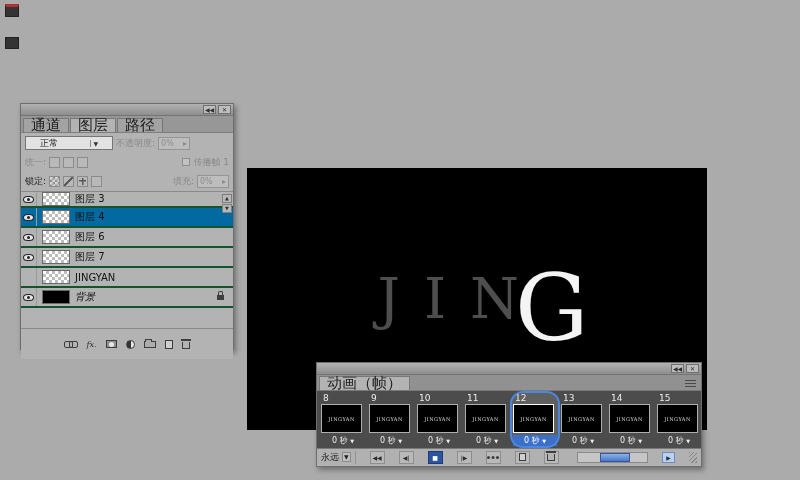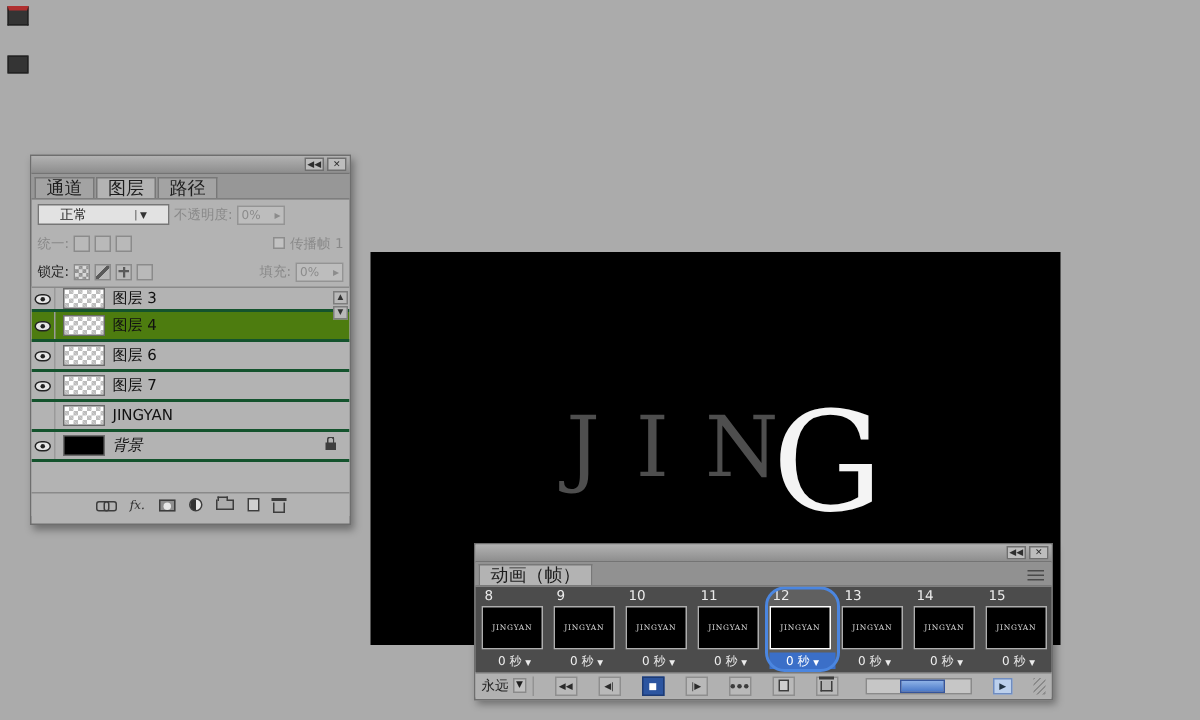--- a/index.html
+++ b/index.html
@@ -10,21 +10,21 @@
   
   .panel { position:absolute; background:#b3b3b3; border:1px solid #6e6e6e;
            box-shadow:2px 3px 5px rgba(0,0,0,.35); display:flex; flex-direction:column; }
   .titlebar { height:12px; flex:0 0 12px; background:linear-gradient(#b2b2b2,#8e8e8e);
               border-bottom:1px solid #747474; display:flex; justify-content:flex-end;
               align-items:center; gap:2px; padding:0 2px; }
   .tb-btn { font-size:6px; line-height:8px; color:#2e2e2e; min-width:13px; height:9px;
             text-align:center; background:#bdbdbd; border:1px solid #6f6f6f; cursor:default; }
   .tabs { height:17px; flex:0 0 17px; background:#979797; display:flex; align-items:flex-end;
           padding-left:2px; border-bottom:1px solid #7e7e7e; position:relative; }
-  .tab { font-size:12px; line-height:13px; padding:0 7px; color:#1d1d1d; background:#a3a3a3;
+  .tab { font-size:15px; line-height:13px; padding:0 7px; color:#1d1d1d; background:#a3a3a3;
          border:1px solid #787878; border-bottom:none; margin-right:1px; }
   .tab.active { background:#b3b3b3; }
 
   
   .lp-row { display:flex; align-items:center; font-size:9px; color:#1f1f1f;
             padding:2px 4px; gap:3px; height:20px; flex:0 0 20px; }
   .lp-row.slim { height:18px; flex:0 0 18px; }
   .dropdown { background:#e2e2e2; border:1px solid #767676; height:14px; width:88px;
               display:flex; align-items:center; justify-content:space-between;
               padding:0 14px; font-size:9px; }
@@ -41,21 +41,21 @@
       background-size:5px 5px; background-position:0 0,2.5px 2.5px; }
   .mini-pencil { background-image:linear-gradient(135deg,transparent 42%,#5a5a5a 42%,#5a5a5a 58%,transparent 58%); }
   .mini-move { background-image:linear-gradient(#5a5a5a,#5a5a5a),linear-gradient(#5a5a5a,#5a5a5a);
                background-size:7px 1.5px,1.5px 7px; background-position:center; background-repeat:no-repeat; }
   .checkbox { width:8px; height:8px; border:1px solid #8d8d8d; background:#c2c2c2; flex:0 0 auto; }
 
   .layer-list { position:relative; height:137px; flex:0 0 137px; background:#b3b3b3;
                 border-top:1px solid #8a8a8a; overflow:hidden; }
   .layer-row { display:flex; align-items:center; height:20px; border-bottom:2px solid #14532d; }
   .layer-row.clipped { height:16px; }
-  .layer-row.selected { background:#4d7c0f; }
+  .layer-row.selected { background:#0369a1; }
   .eye-cell { width:16px; height:100%; border-right:1px solid #9a9a9a; display:flex;
               align-items:center; justify-content:center; flex:0 0 16px; }
   .eye-icon { width:11px; height:7px; border:1px solid #222; border-radius:50% / 60%;
               background:#e6e6e6; position:relative; }
   .eye-icon::after { content:""; position:absolute; left:3px; top:1px; width:3px; height:3px;
                      border-radius:50%; background:#222; }
   .thumb { width:28px; height:14px; border:1px solid #6a6a6a; margin:0 5px; flex:0 0 28px; }
   .thumb.checker { background-color:#fff;
       background-image:linear-gradient(45deg,#bdbdbd 25%,transparent 25%,transparent 75%,#bdbdbd 75%),
                        linear-gradient(45deg,#bdbdbd 25%,transparent 25%,transparent 75%,#bdbdbd 75%);
@@ -65,21 +65,21 @@
   .layer-name.italic { font-style:italic; }
   .lock-icon { width:7px; height:5px; background:#3e3e3e; position:relative;
                margin-left:auto; margin-right:9px; }
   .lock-icon::before { content:""; position:absolute; left:1px; top:-4px; width:3px; height:4px;
                        border:1px solid #3e3e3e; border-bottom:none; border-radius:2px 2px 0 0; }
   .scroll-btns { position:absolute; right:1px; top:2px; display:flex; flex-direction:column; gap:1px; }
   .scroll-btn { width:10px; height:9px; background:#b9b9b9; border:1px solid #7d7d7d;
                 font-size:5px; line-height:7px; text-align:center; color:#333; }
 
   .panel-footer { height:16px; flex:0 0 16px; border-top:1px solid #8a8a8a; background:#b3b3b3;
-                  display:flex; align-items:center; justify-content:center; gap:9px; padding:0 8px; }
+                  display:flex; align-items:center; justify-content:center; gap:9px; padding:15px 8px; }
   .icon-link { position:relative; width:13px; height:6px; }
   .icon-link::before, .icon-link::after { content:""; position:absolute; top:0; width:7px; height:5px;
                   border:1px solid #3d3d3d; border-radius:2px; }
   .icon-link::before { left:0; } .icon-link::after { left:5px; }
   .icon-fx { font-size:8px; font-style:italic; color:#2e2e2e; font-family:"DejaVu Serif", serif; }
   .icon-mask { width:11px; height:8px; background:#8f8f8f; border:1px solid #3d3d3d; position:relative; }
   .icon-mask::after { content:""; position:absolute; left:2.5px; top:1px; width:5px; height:5px;
                       border-radius:50%; background:#e8e8e8; }
   .icon-adjust { width:9px; height:9px; border-radius:50%; border:1px solid #3d3d3d;
                  background:linear-gradient(90deg,#333 50%,#e8e8e8 50%); }

